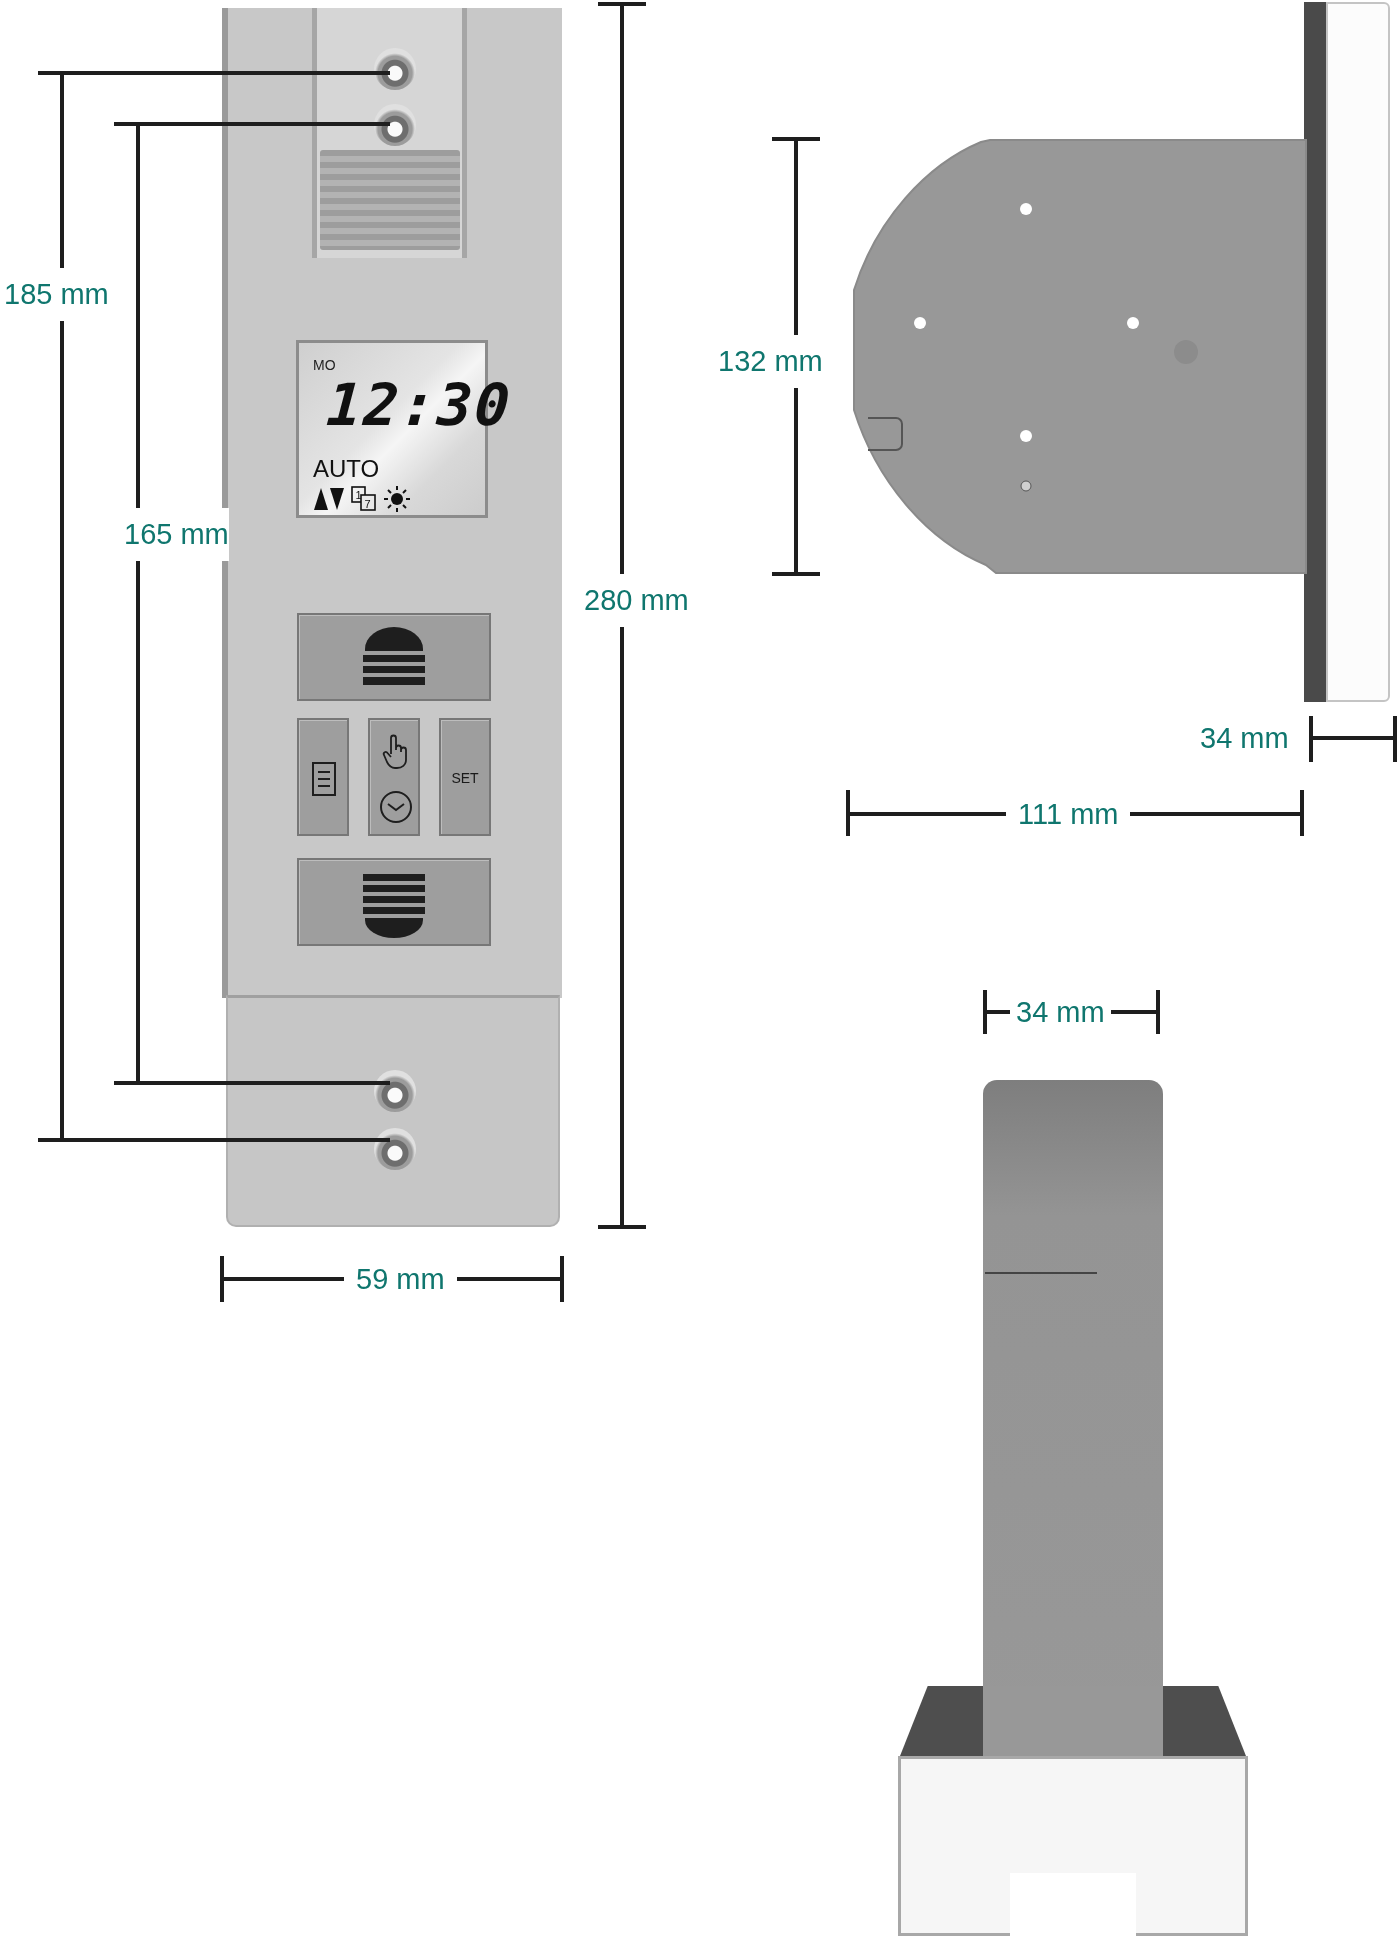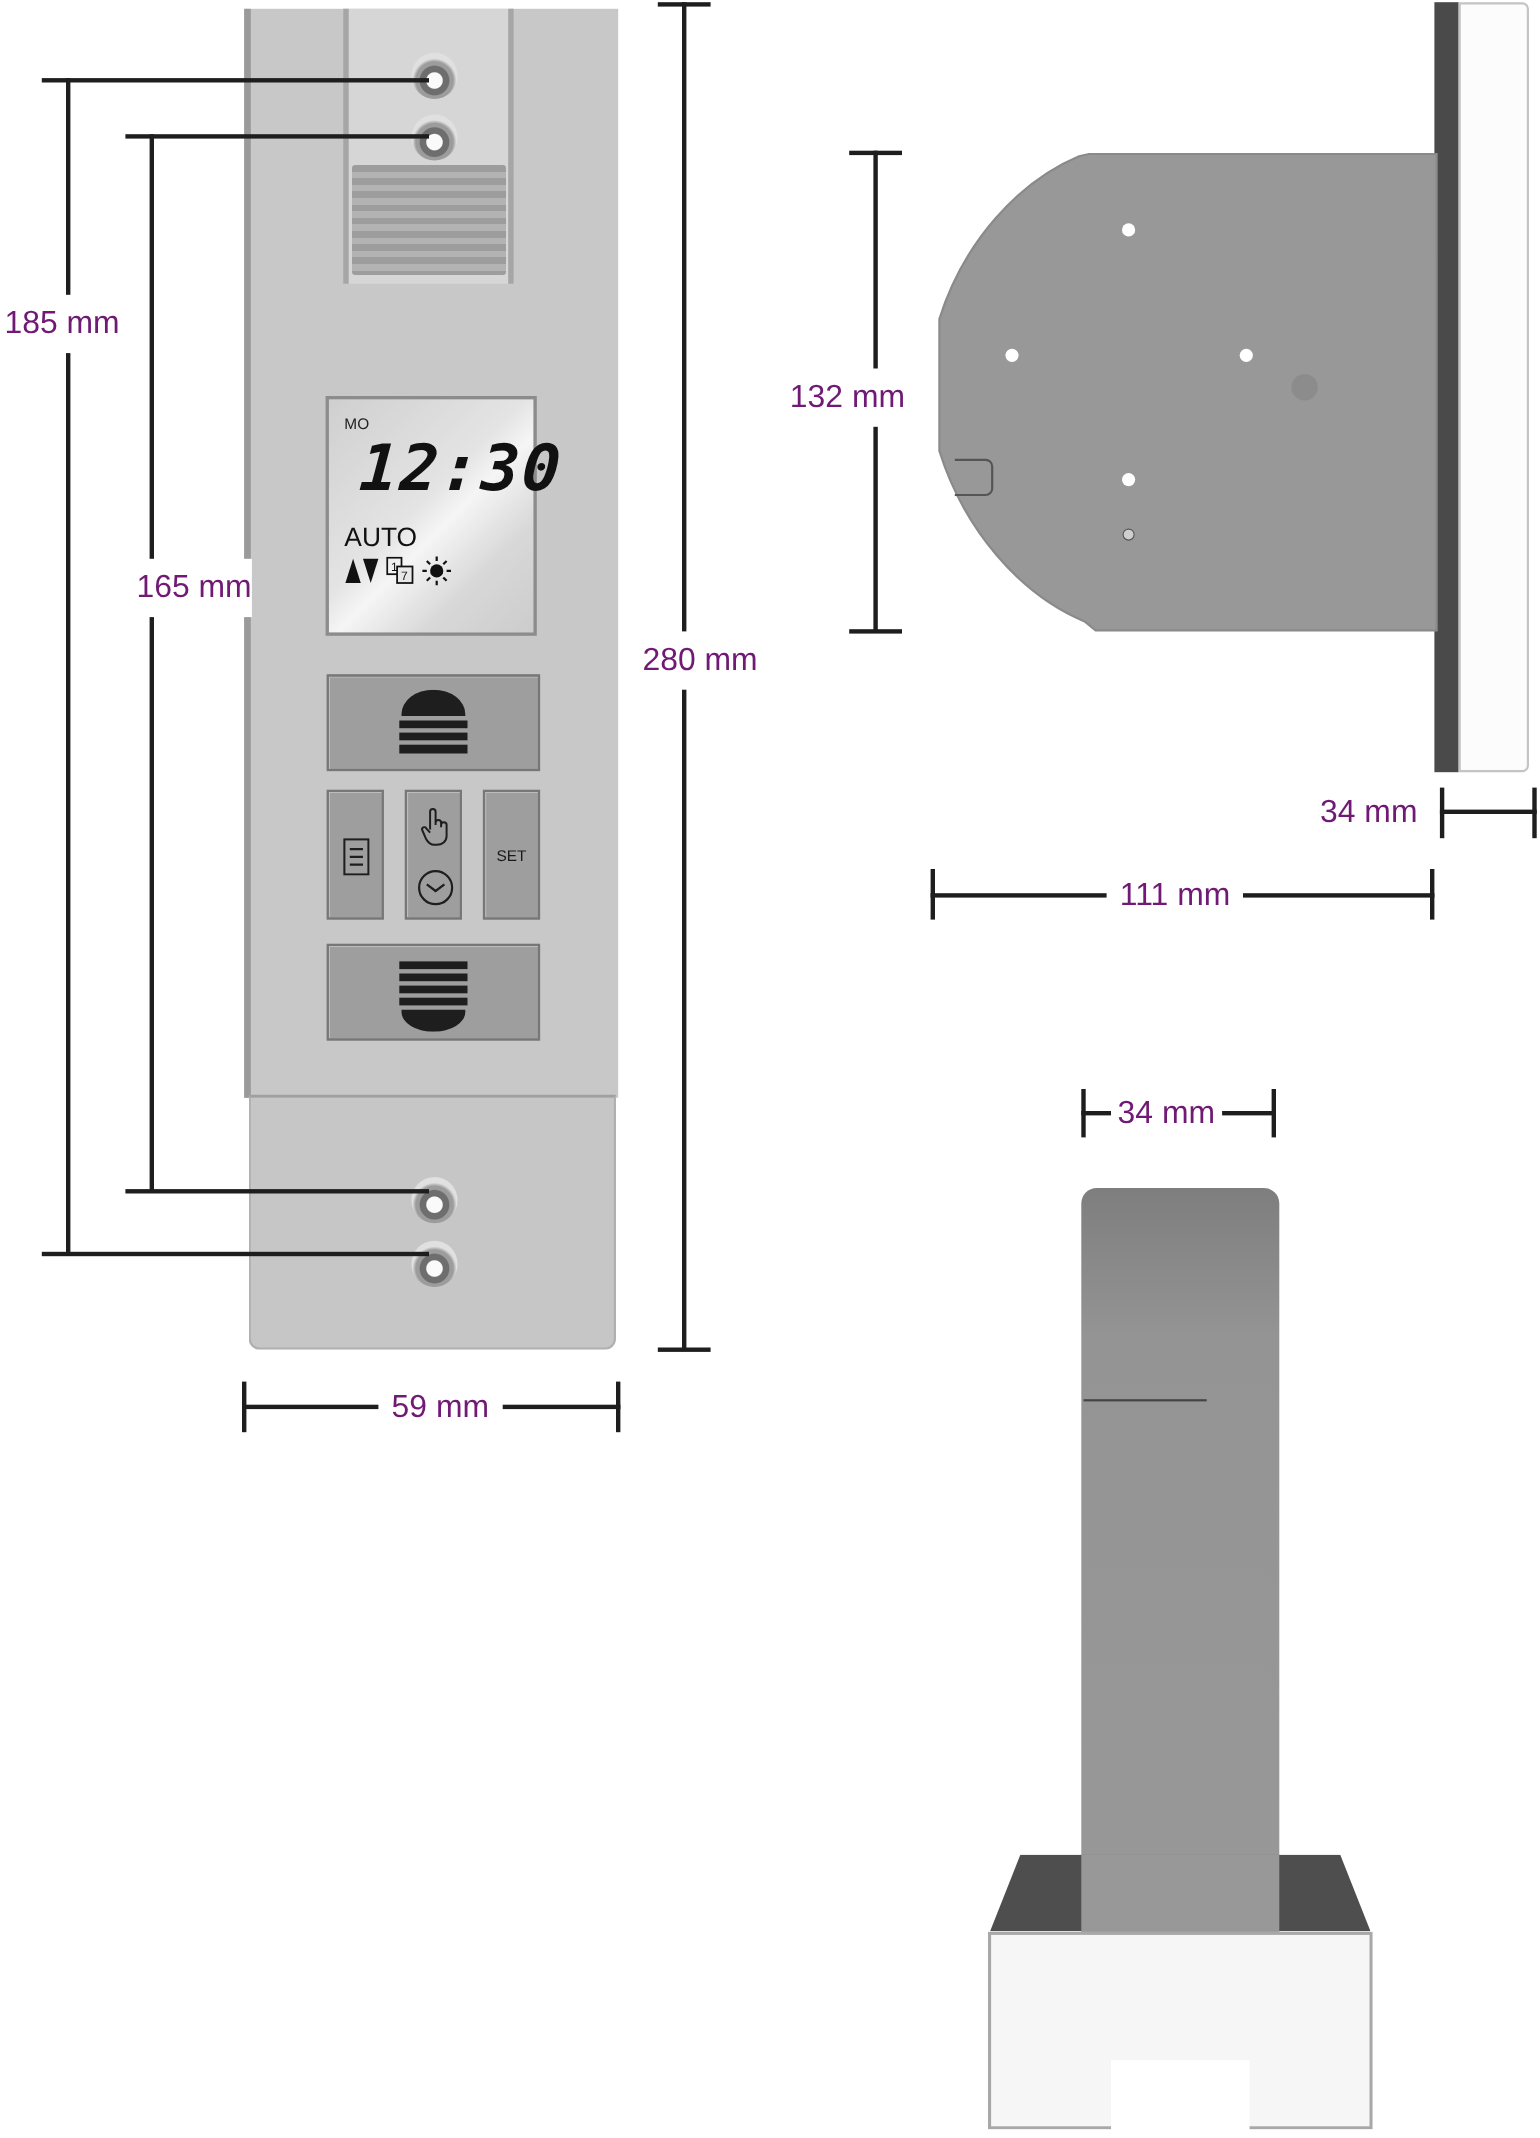--- a/index.html
+++ b/index.html
@@ -1,38 +1,38 @@
 <!DOCTYPE html>
 <html><head>
   <meta charset="utf-8">
   <style>
     html, body { margin: 0; padding: 0; background: #ffffff; }
     body { width: 1400px; height: 1944px; position: relative; overflow: hidden;
            font-family: "Liberation Sans", sans-serif; color: #1c1c1c; }
     .abs { position: absolute; }
-    .dim-label { position: absolute; font-size: 29px; color: #701a75; background: #fff;
+    .dim-label { position: absolute; font-size: 29px; color: #0f766e; background: #fff;
                  white-space: nowrap; line-height: 1; }
     .line { position: absolute; background: #1e1e1e; }
 
     
     .dev-body { left: 222px; top: 8px; width: 340px; height: 990px; background: #c8c8c8;
                 border-left: 6px solid #9a9a9a; box-sizing: border-box; }
     .dev-rail { left: 312px; top: 8px; width: 155px; height: 250px; background: #d6d6d6;
                 border-left: 5px solid #a6a6a6; border-right: 5px solid #a6a6a6; box-sizing: border-box; }
     .dev-belt { left: 320px; top: 150px; width: 140px; height: 100px;
                 background: repeating-linear-gradient(180deg, #9d9d9d 0 6px, #b3b3b3 6px 12px);
                 border-radius: 3px; }
     .screw { position: absolute; width: 42px; height: 42px; border-radius: 50%;
              background: radial-gradient(circle at 50% 60%, #fafafa 0 7px, #6e6e6e 8px 13px, #9c9c9c 14px 17px, #e0e0e0 20px 21px); }
     .dev-lower { left: 226px; top: 995px; width: 334px; height: 232px; background: #c6c6c6;
                  border: 2px solid #b0b0b0; border-top: 3px solid #a0a0a0; box-sizing: border-box;
                  border-radius: 0 0 10px 10px; }
-    .lcd { left: 296px; top: 340px; width: 192px; height: 218px; border: 3px solid #8c8c8c;
+    .lcd { left: 296px; top: 340px; width: 192px; height: 178px; border: 3px solid #8c8c8c;
            background: linear-gradient(135deg, #cfcfcf 0%, #e4e4e4 45%, #f5f5f5 55%, #d8d8d8 75%, #cccccc 100%);
-           box-sizing: border-box; margin-top: 20px; }
+           box-sizing: border-box; }
     .lcd-day { position: absolute; left: 14px; top: 14px; font-size: 14px; color: #222; }
     .lcd-time { position: absolute; left: 28px; top: 28px; font-family: "DejaVu Sans Mono", monospace;
                 font-size: 58px; font-weight: bold; font-style: italic; letter-spacing: 2px; color: #111; transform: skewX(-4deg); }
     .lcd-mode { position: absolute; left: 14px; top: 112px; font-size: 24px; color: #111; }
     .lcd-icons { position: absolute; left: 14px; top: 142px; display: flex; align-items: center; gap: 6px; }
     .btn { position: absolute; background: #9e9e9e; border: 2px solid #777; box-sizing: border-box;
            box-shadow: inset 1px 1px 0 #bdbdbd; }
     .btn-wide { left: 297px; width: 194px; height: 88px; }
     .btn-small { top: 718px; width: 52px; height: 118px; }
     .set-text { position: absolute; left: 0; right: 0; top: 50px; text-align: center; font-size: 14px; color: #1a1a1a; }

